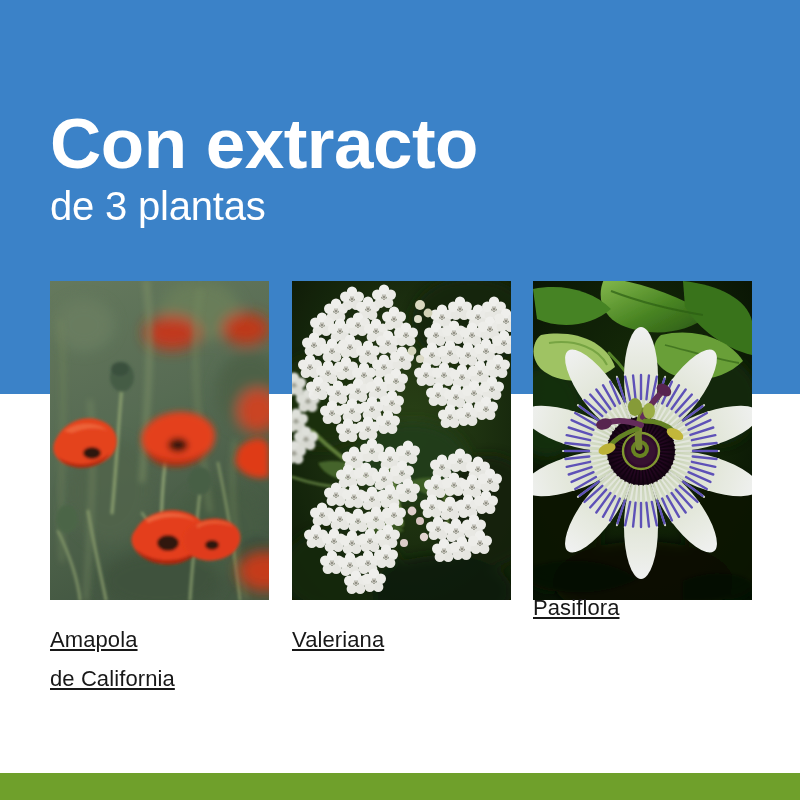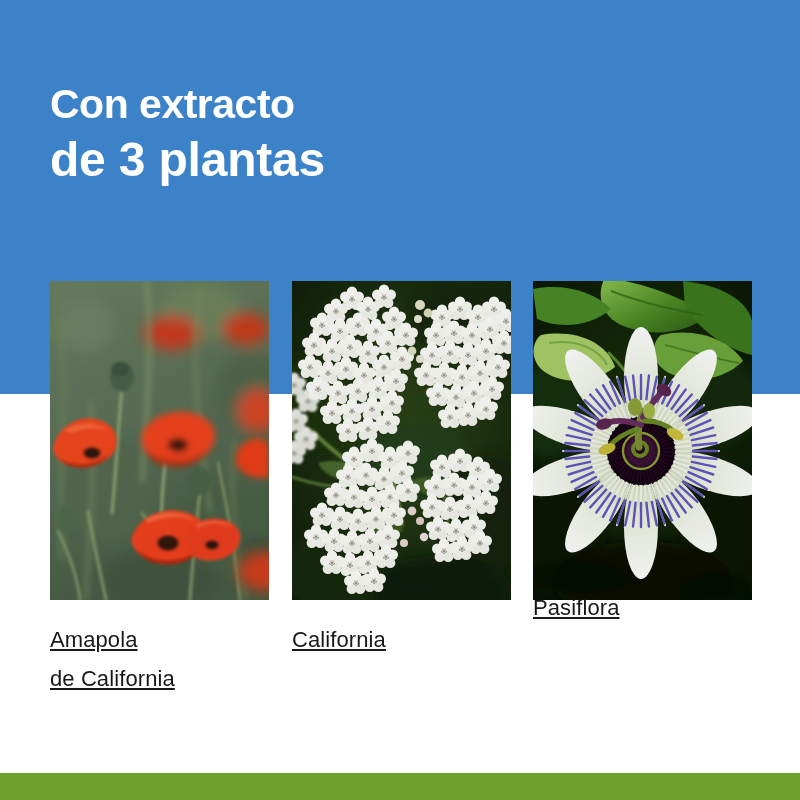--- a/index.html
+++ b/index.html
@@ -48,34 +48,35 @@
   
   .headline-block {
     position: absolute;
     left: 50px;
     top: 74px;
     width: 640px;
   }
   .headline-main {
     display: block;
     color: #ffffff;
-    font-size: 41px;
+    font-size: 71px;
     font-weight: 700;
     letter-spacing: -0.5px;
     line-height: 60px;
     white-space: nowrap;
+    margin-top: 40px;
   }
   .headline-sub {
     display: block;
     color: #ffffff;
-    font-size: 48px;
-    font-weight: 700;
+    font-size: 40px;
+    font-weight: 400;
     letter-spacing: -0.2px;
     line-height: 52px;
-    margin-top: 0;
+    margin-top: 6px;
     white-space: nowrap;
   }
 
   
   .tile {
     position: absolute;
     top: 281px;
     width: 219px;
     height: 319px;
     overflow: hidden;
@@ -939,18 +940,18 @@
         <path d="M0 286 C40 274 80 280 104 298 C70 316 24 314 0 302 Z" fill="#050d02"></path>
         <path d="M150 300 C180 288 206 292 219 302 L219 319 L150 319 Z" fill="#060e03"></path>
       </g>
 
       <rect width="219" height="319" fill="#04090a" opacity="0.06"></rect>
     </svg>
   </div>
 
   <div class="caption caption-1">Amapola
 de California</div>
-  <div class="caption caption-2">California</div>
+  <div class="caption caption-2">Valeriana</div>
   <div class="caption caption-3">Pasiflora</div>
 
   <div class="band-green"></div>
 
 </div>
 
 </body></html>

